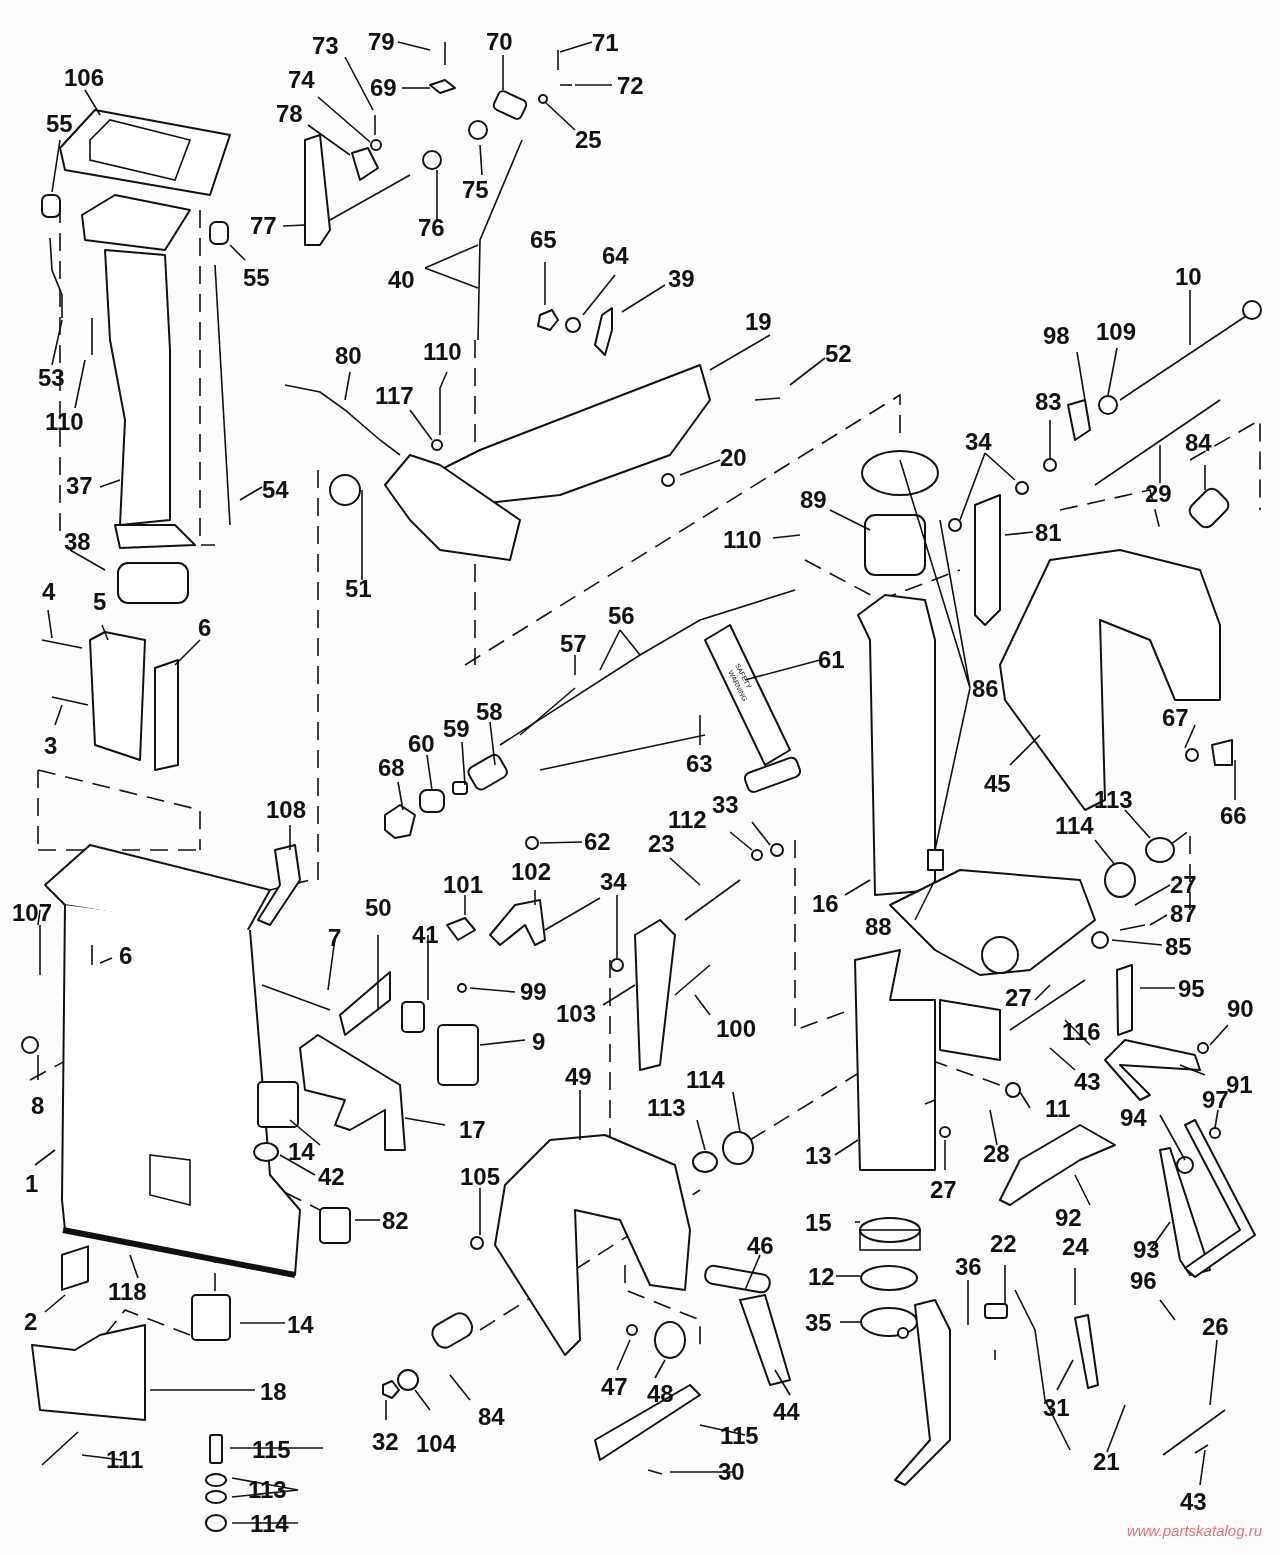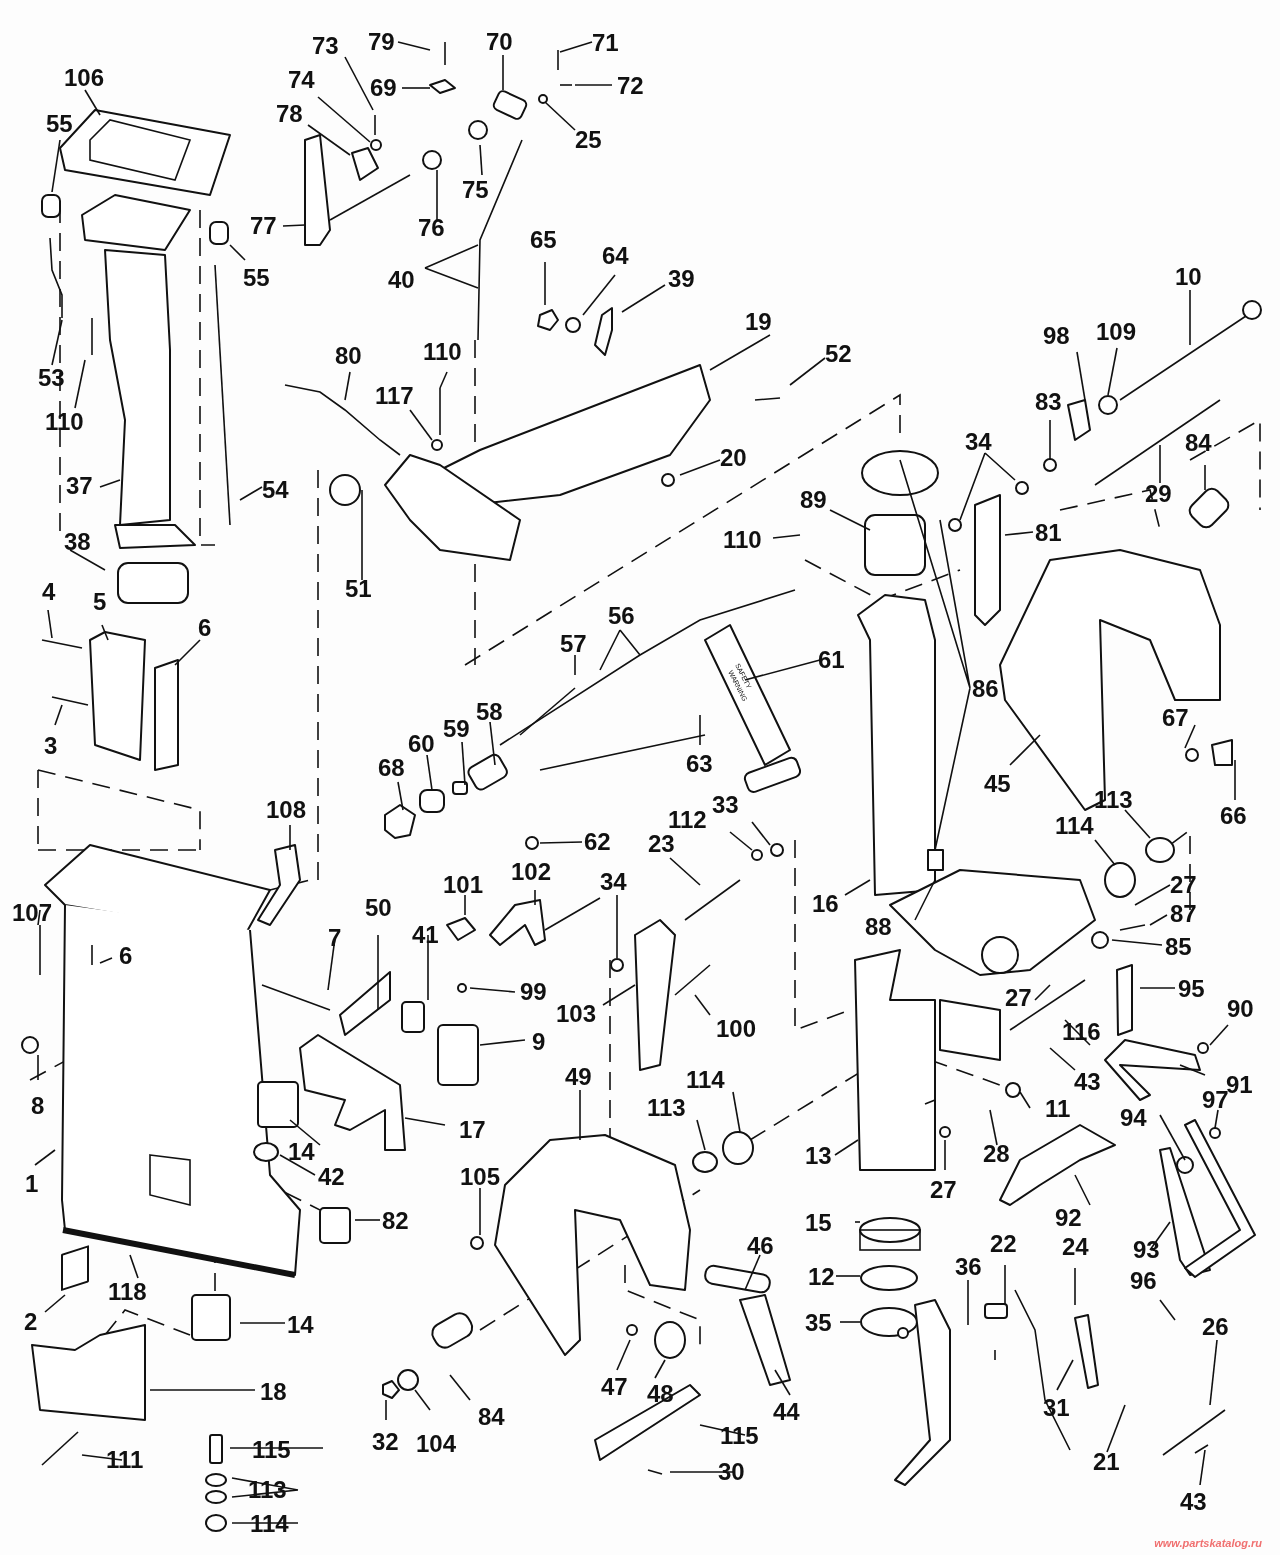--- a/index.html
+++ b/index.html
@@ -3,21 +3,21 @@
 <meta charset="utf-8">
 <style>
   html, body { margin: 0; padding: 0; background: #fdfdfd; }
   body { width: 1280px; height: 1555px; position: relative; overflow: hidden; font-family: "Liberation Sans", sans-serif; }
   #diagram { position: absolute; left: 0; top: 0; width: 1280px; height: 1555px; }
   .part { fill: #ffffff; stroke: #111; stroke-width: 2; stroke-linejoin: round; }
   .part-thin { fill: none; stroke: #111; stroke-width: 1.6; }
   .dash { fill: none; stroke: #111; stroke-width: 1.6; stroke-dasharray: 18 10; }
   .leader { stroke: #111; stroke-width: 1.6; fill: none; }
   .callout { font-family: "Liberation Sans", sans-serif; font-weight: bold; font-size: 24px; fill: #111; }
-  .watermark { position: absolute; right: 18px; bottom: 6px; font-family: "Liberation Sans", sans-serif; font-weight: bold; font-style: italic; font-size: 11px; color: #f07070; }
+  .watermark { position: absolute; right: 18px; bottom: 16px; font-family: "Liberation Sans", sans-serif; font-weight: normal; font-style: italic; font-size: 15px; color: #f07070; }
 </style>
 </head>
 <body>
 
 <svg id="diagram" viewBox="0 0 1280 1555" xmlns="http://www.w3.org/2000/svg">
 
   <g>
     <path class="dash" d="M60 205 V 540"></path>
     <path class="dash" d="M200 210 V 545 H 215"></path>
     <path class="dash" d="M475 340 V 560 L 475 665"></path>

